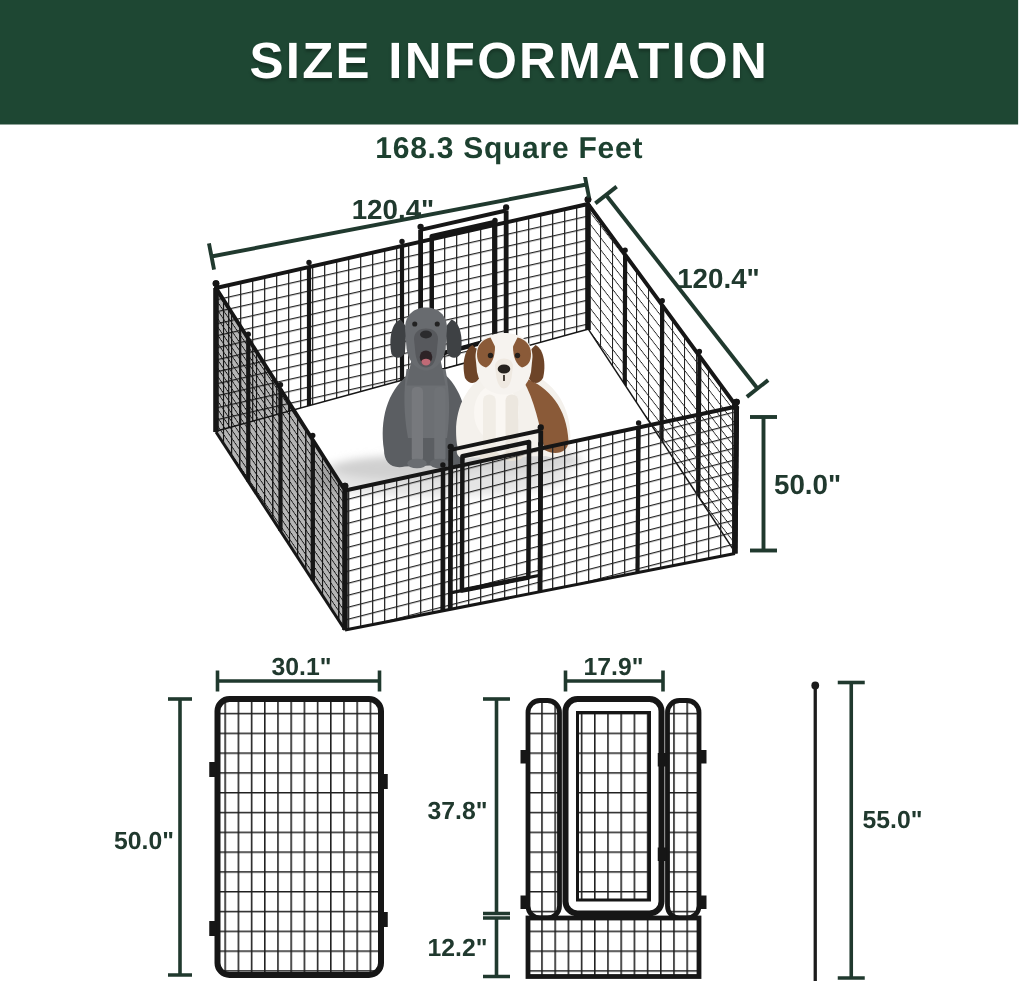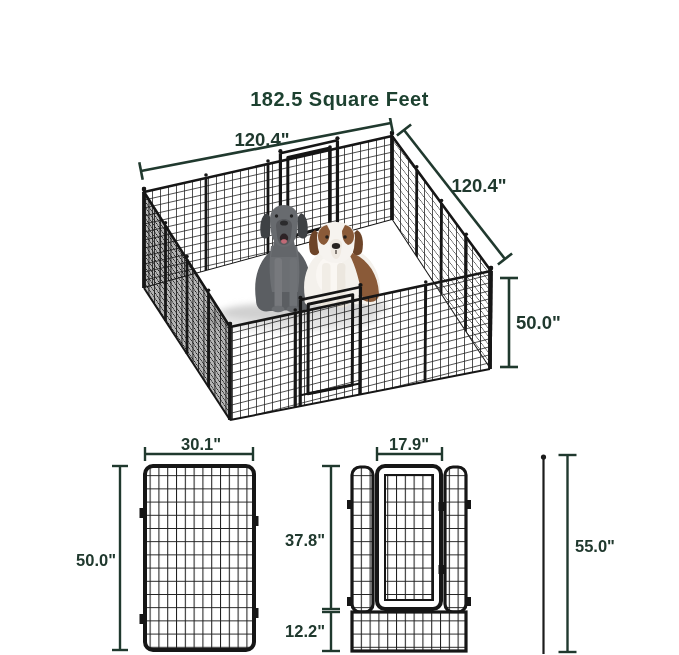--- a/index.html
+++ b/index.html
@@ -14,22 +14,25 @@
   svg.diagram{position:absolute;top:118px;left:0;display:block;}
   svg text{font-family:"Liberation Sans",sans-serif;font-weight:700;fill:#20392e;}
   .dim{stroke:#20392e;stroke-width:2.6;fill:none;}
   .dim2{stroke:#20392e;stroke-width:2.4;fill:none;}
 </style>
 </head>
 <body>
 
 <div class="page">
 
-
-  <div class="subtitle">182.5 Square Feet</div>
+  <header class="header">
+    <h1>SIZE INFORMATION</h1>
+  </header>
+
+  <div class="subtitle">168.3 Square Feet</div>
 
   <svg class="diagram" width="679" height="537" viewBox="0 118 679 537">
     <defs>
       <pattern id="meshBL" patternUnits="userSpaceOnUse" width="8" height="8" patternTransform="skewY(-12.7)">
         <path d="M0 0.4 H8 M0.4 0 V8" stroke="#242424" stroke-width="0.85" fill="none"></path>
       </pattern>
       <pattern id="meshBR" patternUnits="userSpaceOnUse" width="8" height="8" patternTransform="skewY(52.3)">
         <path d="M0 0.4 H8 M0.4 0 V8" stroke="#242424" stroke-width="0.85" fill="none"></path>
       </pattern>
       <pattern id="meshFL" patternUnits="userSpaceOnUse" width="5.5" height="5.5" patternTransform="skewY(55.6)">

